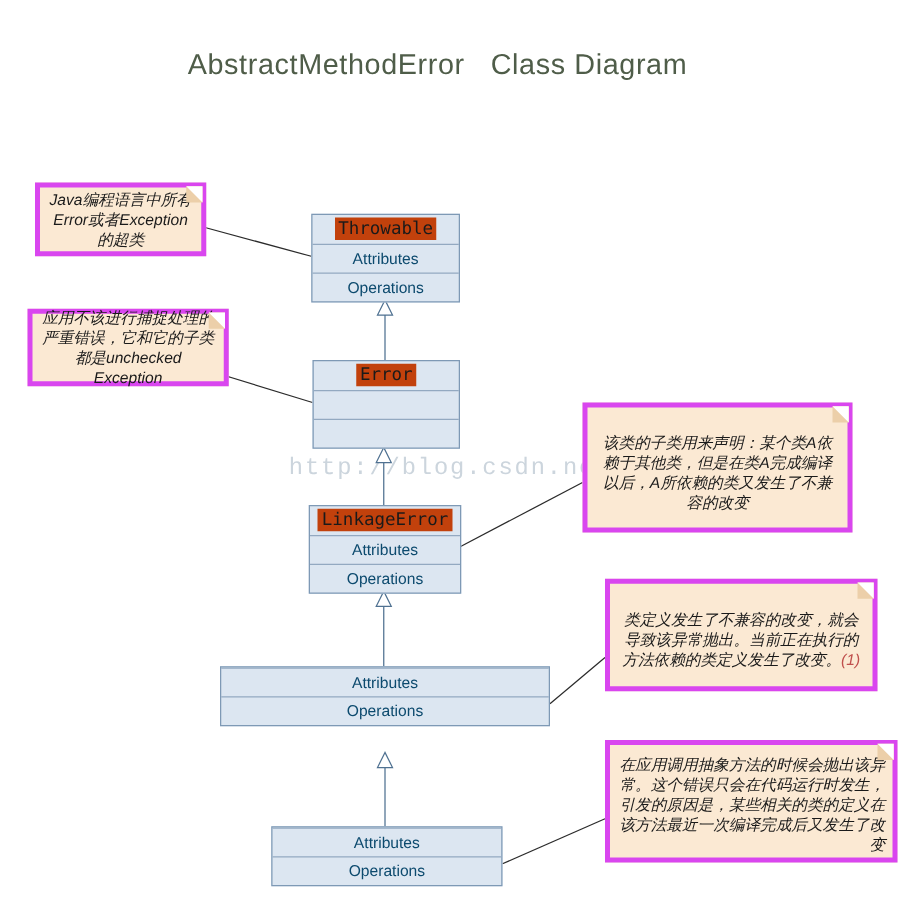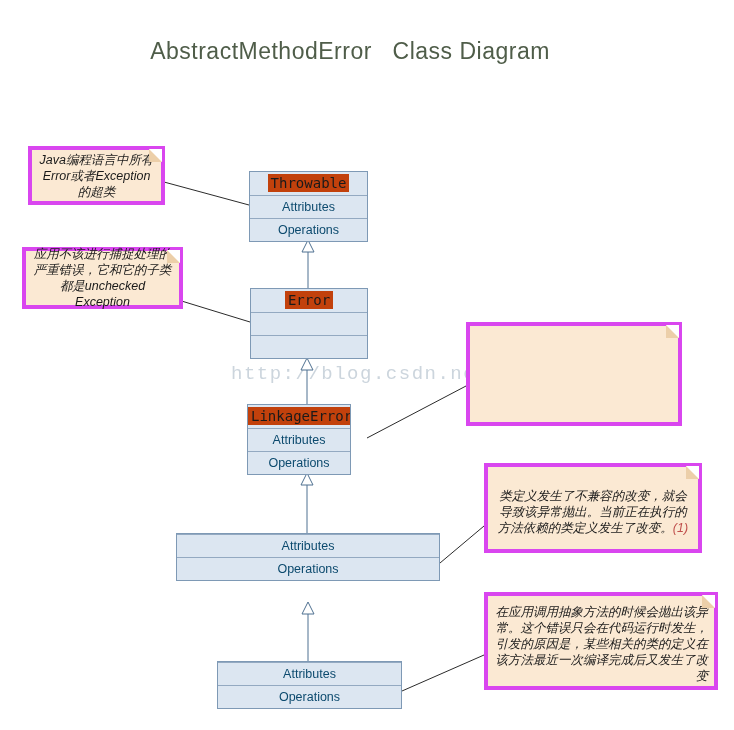--- a/index.html
+++ b/index.html
@@ -101,21 +101,21 @@
     <div class="uml-row">Attributes</div>
     <div class="uml-row">Operations</div>
   </div>
 
   <div class="uml-class" style="left:250px;top:288px;width:118px;">
     <div class="uml-head"><span class="hl">Error</span></div>
     <div class="uml-row"></div>
     <div class="uml-row"></div>
   </div>
 
-  <div class="uml-class" style="left:247px;top:404px;width:104px;">
+  <div class="uml-class" style="left:247px;top:404px;width:122px;">
     <div class="uml-head"><span class="hl">LinkageError</span></div>
     <div class="uml-row">Attributes</div>
     <div class="uml-row">Operations</div>
   </div>
 
   <div class="uml-class" style="left:176px;top:533px;width:264px;">
     <div class="uml-row">Attributes</div>
     <div class="uml-row">Operations</div>
   </div>
 
@@ -129,20 +129,21 @@
     <span class="note-text">Java编程语言中所有Error或者Exception的超类</span>
   </div>
 
   <div class="note" style="left:2px;top:247px;width:161px;height:62px;margin-left:20px;">
     <span class="fold"></span>
     <span class="note-text">应用不该进行捕捉处理的严重错误，它和它的子类都是unchecked Exception</span>
   </div>
 
   <div class="note" style="left:466px;top:322px;width:216px;height:104px;padding:14px 8px 6px;">
     <span class="fold"></span>
+    <span class="note-text">该类的子类用来声明：某个类A依赖于其他类，但是在类A完成编译以后，A所依赖的类又发生了不兼容的改变</span>
   </div>
 
   <div class="note" style="left:484px;top:463px;width:218px;height:90px;padding:14px 8px 6px;text-align:center;">
     <span class="fold"></span>
     <span><span class="note-text">类定义发生了不兼容的改变，就会导致该异常抛出。当前正在执行的方法依赖的类定义发生了改变。</span><span class="ref">(1)</span></span>
   </div>
 
   <div class="note" style="left:484px;top:592px;width:234px;height:98px;padding:12px 6px 6px;text-align:right;">
     <span class="fold"></span>
     <span class="note-text">在应用调用抽象方法的时候会抛出该异常。这个错误只会在代码运行时发生，引发的原因是，某些相关的类的定义在该方法最近一次编译完成后又发生了改变</span>

